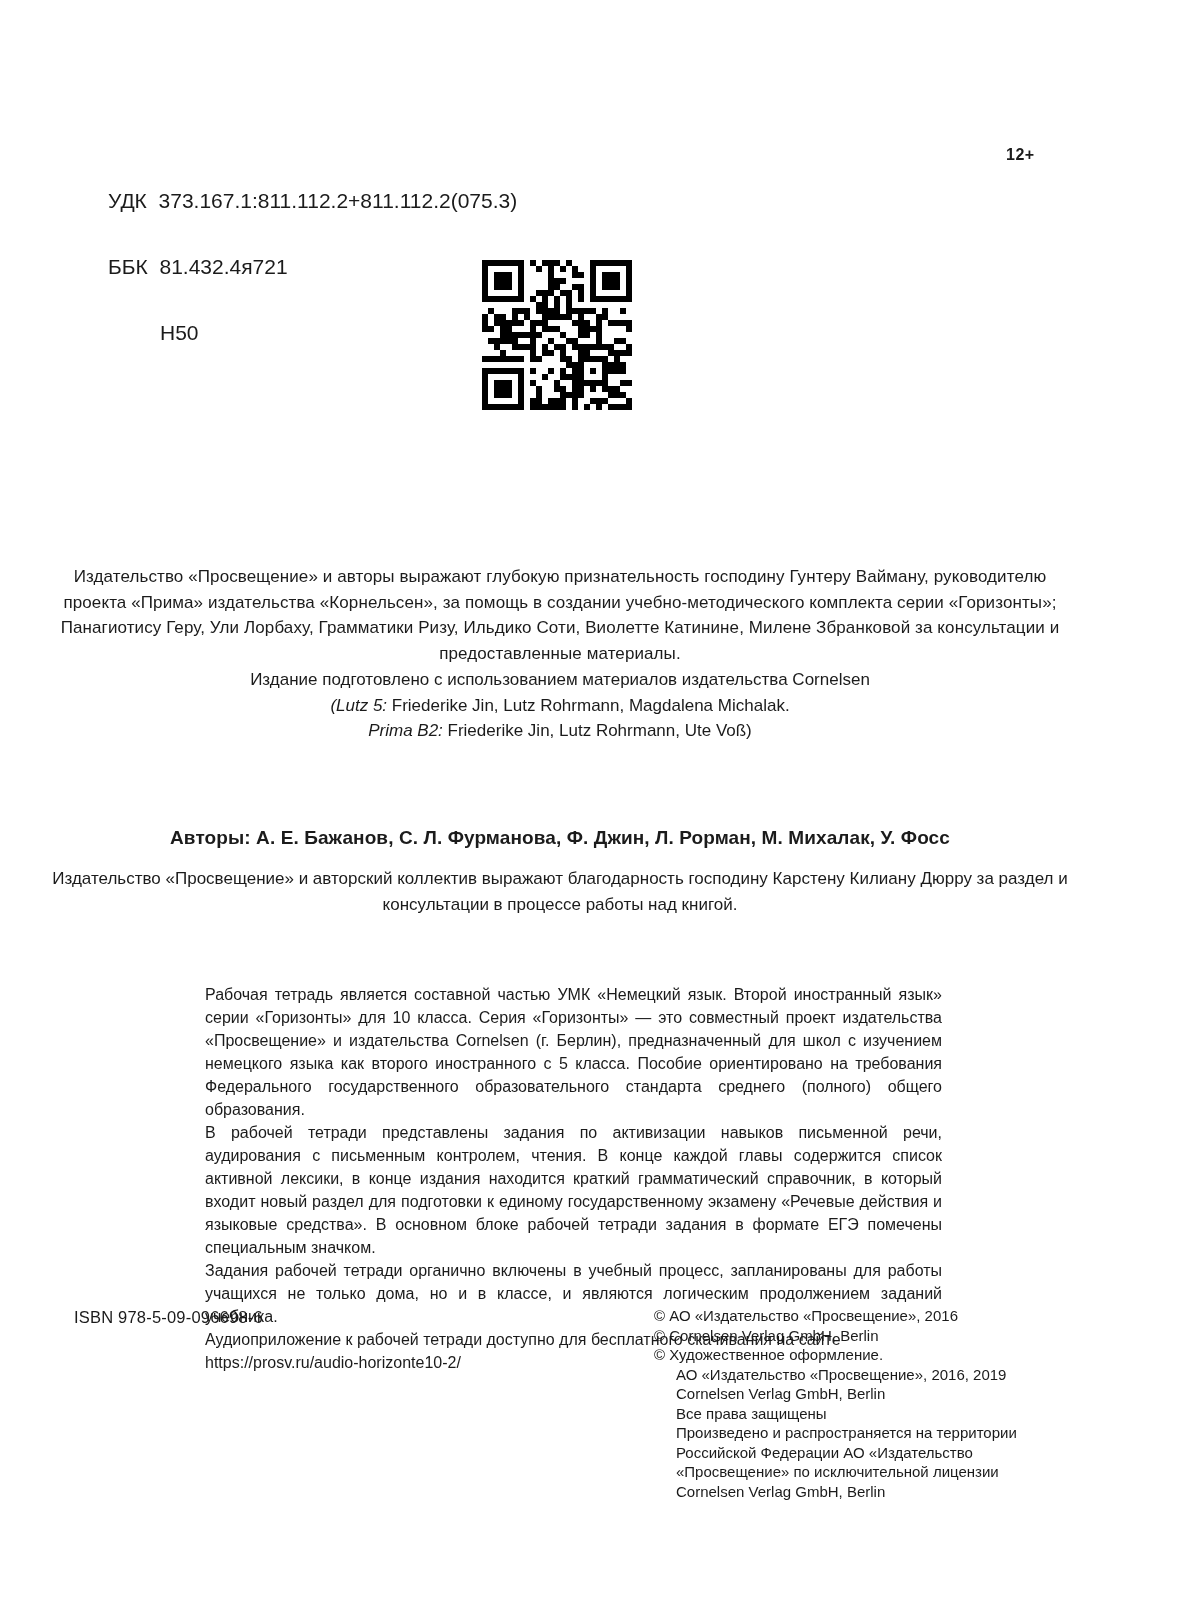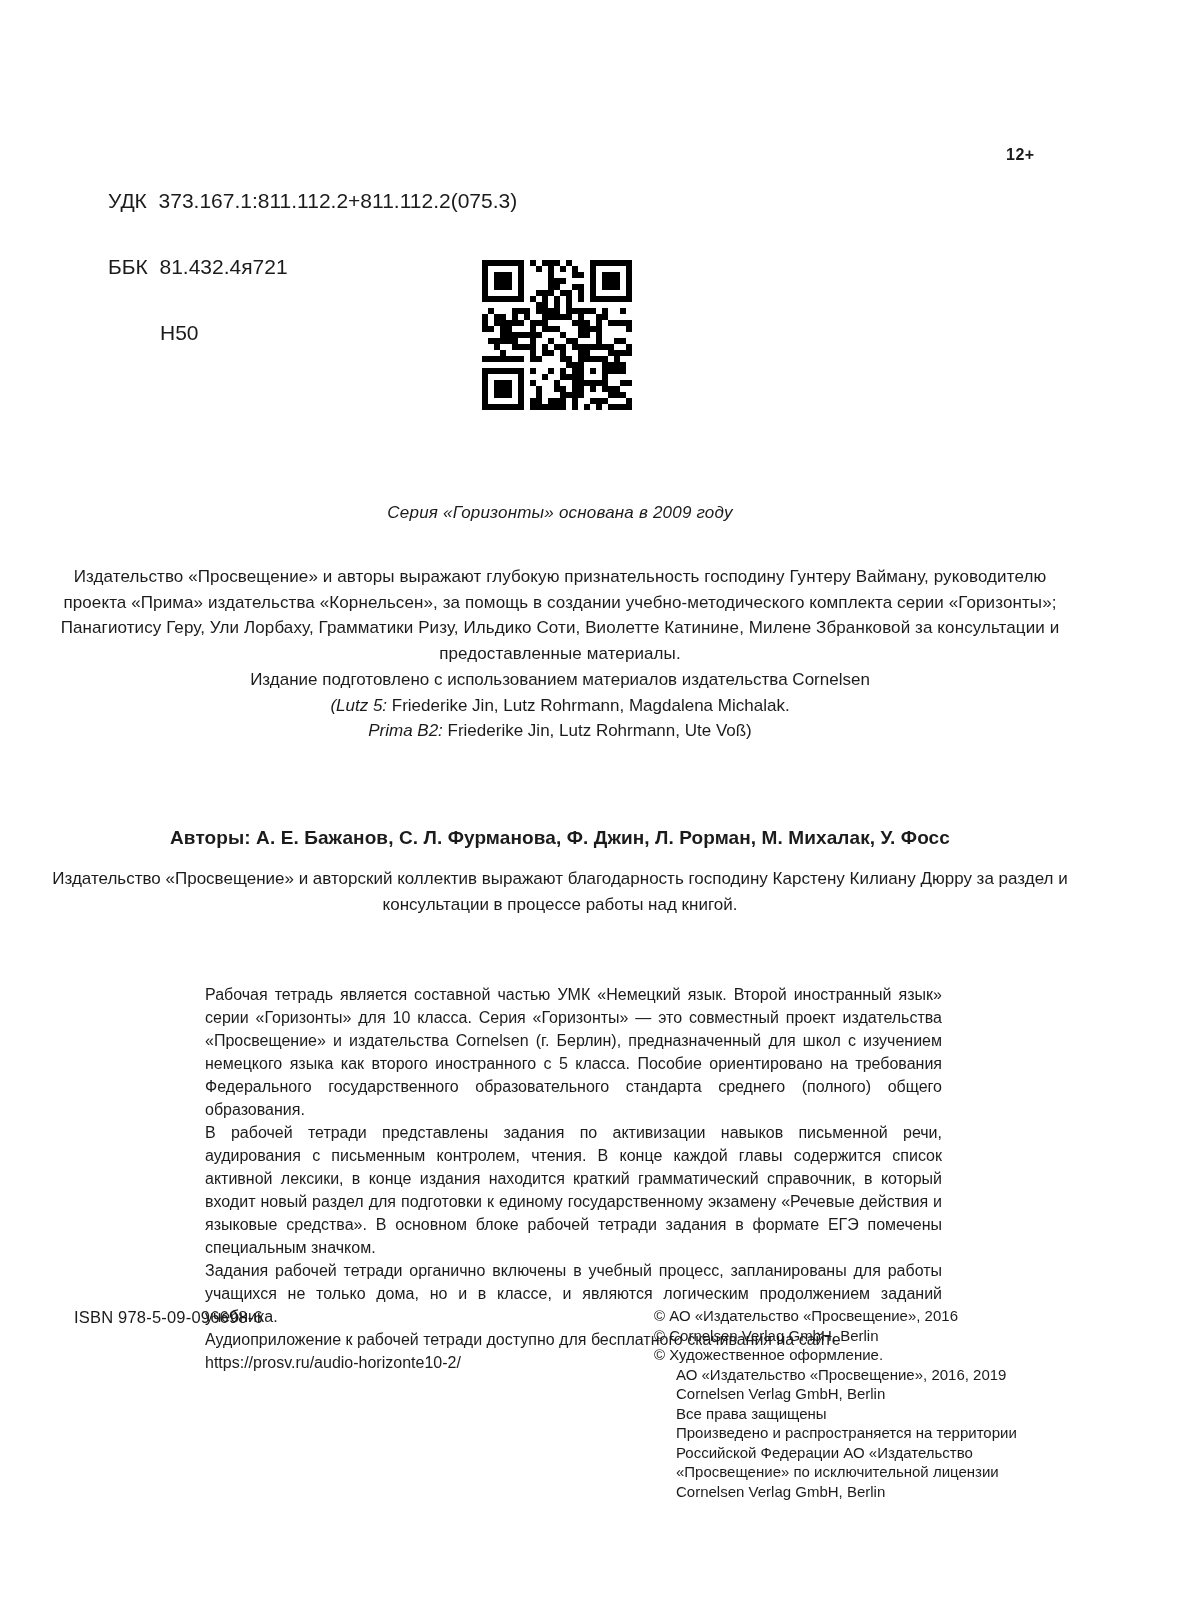--- a/index.html
+++ b/index.html
@@ -445,21 +445,20 @@
           <rect x="17" y="24" width="1" height="1"></rect>
           <rect x="19" y="24" width="1" height="1"></rect>
           <rect x="21" y="24" width="1" height="1"></rect>
           <rect x="22" y="24" width="1" height="1"></rect>
           <rect x="23" y="24" width="1" height="1"></rect>
           <rect x="24" y="24" width="1" height="1"></rect>
         </g>
       </svg>
   </div>
 
-  <p class="center-col series-note">Серия «Горизонты» основана в 2009 году</p>
 
   <p class="center-col ack">Издательство «Просвещение» и авторы выражают глубокую признательность господину Гунтеру Вайману, руководителю проекта «Прима» издательства «Корнельсен», за помощь в создании учебно-методического комплекта серии «Горизонты»; Панагиотису Геру, Ули Лорбаху, Грамматики Ризу, Ильдико Соти, Виолетте Катинине, Милене Збранковой за консультации и предоставленные материалы.</p>
 
   <div class="center-col edition">
     <div><span>Издание подготовлено с использованием материалов издательства Cornelsen</span></div>
     <div><span class="italic">(Lutz 5:</span><span> Friederike Jin, Lutz Rohrmann, Magdalena Michalak.</span></div>
     <div><span class="italic">Prima B2:</span><span> Friederike Jin, Lutz Rohrmann, Ute Voß)</span></div>
   </div>
 
   <p class="center-col authors-line">Авторы: А. Е. Бажанов, С. Л. Фурманова, Ф. Джин, Л. Рорман, М. Михалак, У. Фосс</p>

